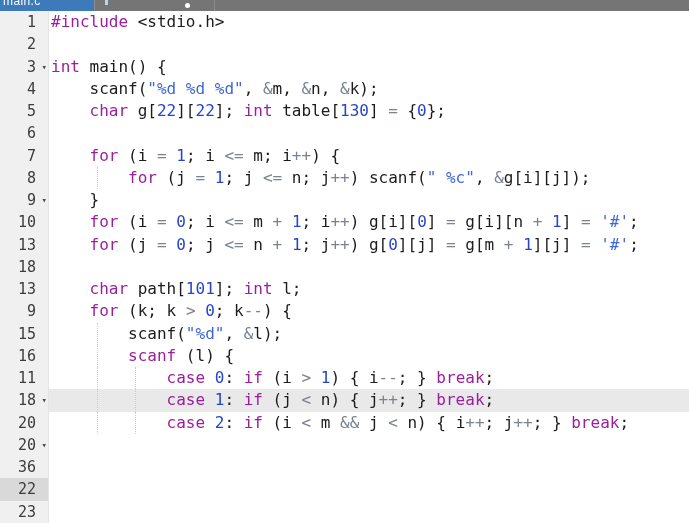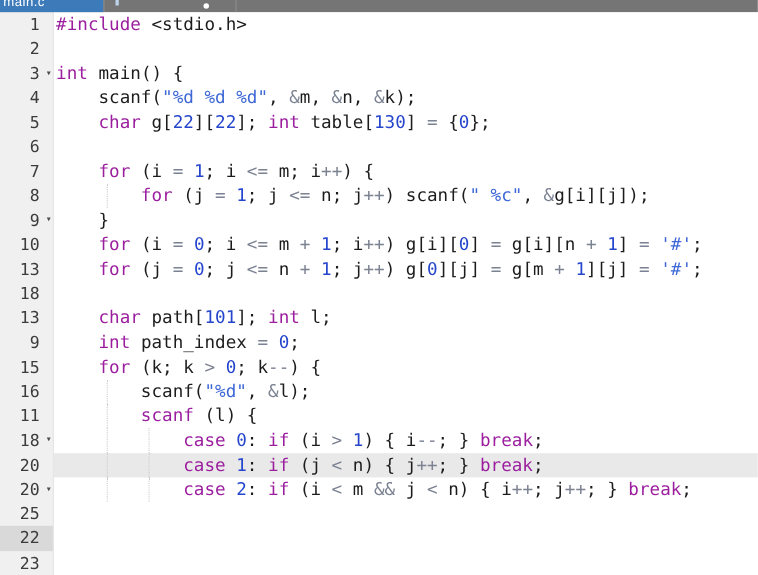--- a/index.html
+++ b/index.html
@@ -91,39 +91,38 @@
       <div class="ln">13</div>
       <div class="ln">18</div>
       <div class="ln">13</div>
       <div class="ln">9</div>
       <div class="ln">15</div>
       <div class="ln">16</div>
       <div class="ln">11</div>
       <div class="ln">18<span class="fold">▾</span></div>
       <div class="ln">20</div>
       <div class="ln">20<span class="fold">▾</span></div>
-      <div class="ln">25</div>
+      <div class="ln">36</div>
       <div class="ln current">22</div>
       <div class="ln">23</div>
     </div>
   <div class="code" id="code">
       <div class="cl"><span class="tk-kw">#include</span><span class="tk-pl"> &lt;stdio.h&gt;</span></div>
       <div class="cl"></div>
       <div class="cl"><span class="tk-kw">int</span><span class="tk-pl"> main() {</span></div>
       <div class="cl"><span class="tk-pl">    scanf(</span><span class="tk-str">"%d %d %d"</span><span class="tk-pl">, </span><span class="tk-op">&amp;</span><span class="tk-pl">m, </span><span class="tk-op">&amp;</span><span class="tk-pl">n, </span><span class="tk-op">&amp;</span><span class="tk-pl">k);</span></div>
       <div class="cl"><span class="tk-pl">    </span><span class="tk-kw">char</span><span class="tk-pl"> g[</span><span class="tk-num">22</span><span class="tk-pl">][</span><span class="tk-num">22</span><span class="tk-pl">]; </span><span class="tk-kw">int</span><span class="tk-pl"> table[</span><span class="tk-num">130</span><span class="tk-pl">] </span><span class="tk-op">=</span><span class="tk-pl"> {</span><span class="tk-num">0</span><span class="tk-pl">};</span></div>
       <div class="cl"></div>
       <div class="cl"><span class="tk-pl">    </span><span class="tk-kw">for</span><span class="tk-pl"> (i </span><span class="tk-op">=</span><span class="tk-pl"> </span><span class="tk-num">1</span><span class="tk-pl">; i </span><span class="tk-op">&lt;=</span><span class="tk-pl"> m; i</span><span class="tk-op">++</span><span class="tk-pl">) {</span></div>
       <div class="cl"><span class="guide" style="left: calc(4ch + 9px);"></span><span class="tk-pl">        </span><span class="tk-kw">for</span><span class="tk-pl"> (j </span><span class="tk-op">=</span><span class="tk-pl"> </span><span class="tk-num">1</span><span class="tk-pl">; j </span><span class="tk-op">&lt;=</span><span class="tk-pl"> n; j</span><span class="tk-op">++</span><span class="tk-pl">) scanf(</span><span class="tk-str">" %c"</span><span class="tk-pl">, </span><span class="tk-op">&amp;</span><span class="tk-pl">g[i][j]);</span></div>
       <div class="cl"><span class="tk-pl">    }</span></div>
       <div class="cl"><span class="tk-pl">    </span><span class="tk-kw">for</span><span class="tk-pl"> (i </span><span class="tk-op">=</span><span class="tk-pl"> </span><span class="tk-num">0</span><span class="tk-pl">; i </span><span class="tk-op">&lt;=</span><span class="tk-pl"> m </span><span class="tk-op">+</span><span class="tk-pl"> </span><span class="tk-num">1</span><span class="tk-pl">; i</span><span class="tk-op">++</span><span class="tk-pl">) g[i][</span><span class="tk-num">0</span><span class="tk-pl">] </span><span class="tk-op">=</span><span class="tk-pl"> g[i][n </span><span class="tk-op">+</span><span class="tk-pl"> </span><span class="tk-num">1</span><span class="tk-pl">] </span><span class="tk-op">=</span><span class="tk-pl"> </span><span class="tk-str">'#'</span><span class="tk-pl">;</span></div>
       <div class="cl"><span class="tk-pl">    </span><span class="tk-kw">for</span><span class="tk-pl"> (j </span><span class="tk-op">=</span><span class="tk-pl"> </span><span class="tk-num">0</span><span class="tk-pl">; j </span><span class="tk-op">&lt;=</span><span class="tk-pl"> n </span><span class="tk-op">+</span><span class="tk-pl"> </span><span class="tk-num">1</span><span class="tk-pl">; j</span><span class="tk-op">++</span><span class="tk-pl">) g[</span><span class="tk-num">0</span><span class="tk-pl">][j] </span><span class="tk-op">=</span><span class="tk-pl"> g[m </span><span class="tk-op">+</span><span class="tk-pl"> </span><span class="tk-num">1</span><span class="tk-pl">][j] </span><span class="tk-op">=</span><span class="tk-pl"> </span><span class="tk-str">'#'</span><span class="tk-pl">;</span></div>
       <div class="cl"></div>
       <div class="cl"><span class="tk-pl">    </span><span class="tk-kw">char</span><span class="tk-pl"> path[</span><span class="tk-num">101</span><span class="tk-pl">]; </span><span class="tk-kw">int</span><span class="tk-pl"> l;</span></div>
-      <div class="cl"><span class="tk-pl">    </span><span class="tk-kw">int</span><span class="tk-pl"> path_index </span><span class="tk-op">=</span><span class="tk-pl"> </span><span class="tk-num">0</span><span class="tk-pl">;</span></div>
       <div class="cl"><span class="tk-pl">    </span><span class="tk-kw">for</span><span class="tk-pl"> (k; k </span><span class="tk-op">&gt;</span><span class="tk-pl"> </span><span class="tk-num">0</span><span class="tk-pl">; k</span><span class="tk-op">--</span><span class="tk-pl">) {</span></div>
       <div class="cl"><span class="guide" style="left: calc(4ch + 9px);"></span><span class="tk-pl">        scanf(</span><span class="tk-str">"%d"</span><span class="tk-pl">, </span><span class="tk-op">&amp;</span><span class="tk-pl">l);</span></div>
       <div class="cl"><span class="guide" style="left: calc(4ch + 9px);"></span><span class="tk-pl">        </span><span class="tk-kw">scanf</span><span class="tk-pl"> (l) {</span></div>
       <div class="cl"><span class="guide" style="left: calc(4ch + 9px);"></span><span class="guide" style="left: calc(8ch + 9px);"></span><span class="tk-pl">            </span><span class="tk-kw">case</span><span class="tk-pl"> </span><span class="tk-num">0</span><span class="tk-pl">: </span><span class="tk-kw">if</span><span class="tk-pl"> (i </span><span class="tk-op">&gt;</span><span class="tk-pl"> </span><span class="tk-num">1</span><span class="tk-pl">) { i</span><span class="tk-op">--</span><span class="tk-pl">; } </span><span class="tk-kw">break</span><span class="tk-pl">;</span></div>
       <div class="cl current"><span class="guide" style="left: calc(4ch + 9px);"></span><span class="guide" style="left: calc(8ch + 9px);"></span><span class="tk-pl">            </span><span class="tk-kw">case</span><span class="tk-pl"> </span><span class="tk-num">1</span><span class="tk-pl">: </span><span class="tk-kw">if</span><span class="tk-pl"> (j </span><span class="tk-op">&lt;</span><span class="tk-pl"> n) { j</span><span class="tk-op">++</span><span class="tk-pl">; } </span><span class="tk-kw">break</span><span class="tk-pl">;</span></div>
       <div class="cl"><span class="guide" style="left: calc(4ch + 9px);"></span><span class="guide" style="left: calc(8ch + 9px);"></span><span class="tk-pl">            </span><span class="tk-kw">case</span><span class="tk-pl"> </span><span class="tk-num">2</span><span class="tk-pl">: </span><span class="tk-kw">if</span><span class="tk-pl"> (i </span><span class="tk-op">&lt;</span><span class="tk-pl"> m </span><span class="tk-op">&amp;&amp;</span><span class="tk-pl"> j </span><span class="tk-op">&lt;</span><span class="tk-pl"> n) { i</span><span class="tk-op">++</span><span class="tk-pl">; j</span><span class="tk-op">++</span><span class="tk-pl">; } </span><span class="tk-kw">break</span><span class="tk-pl">;</span></div>
     </div>
 </div>
 
 </body></html>

